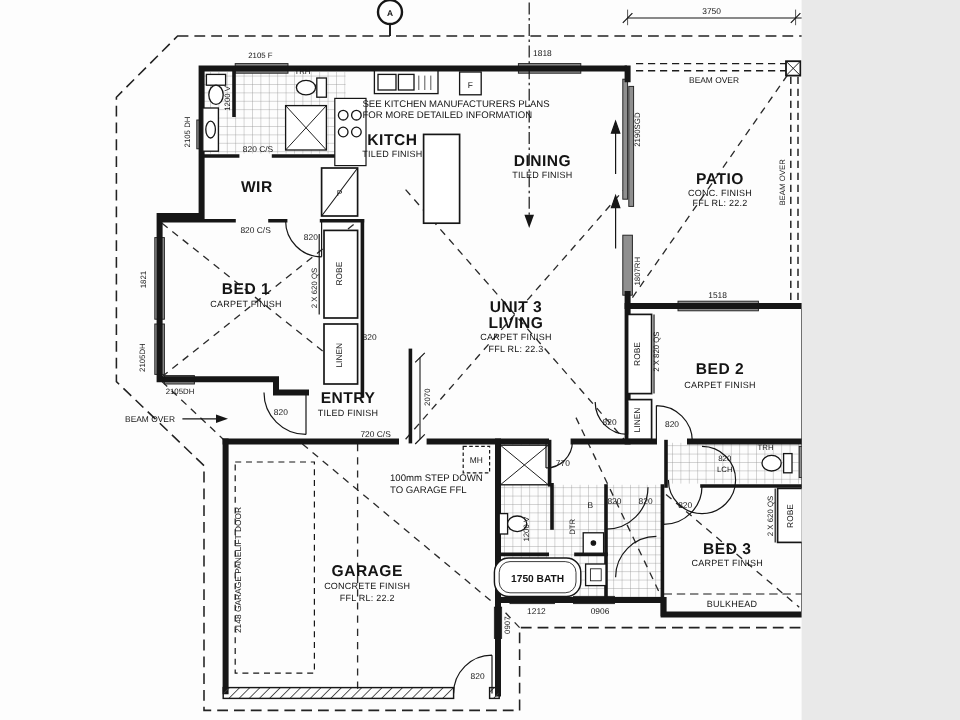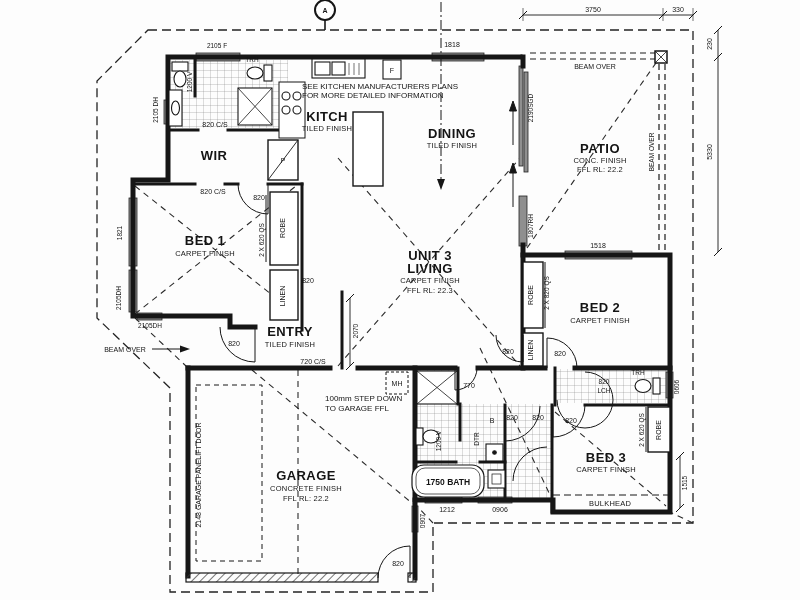--- a/index.html
+++ b/index.html
@@ -1,16 +1,16 @@
 <!DOCTYPE html>
 <html><head>
 <meta charset="utf-8">
 <style>
   html,body{margin:0;padding:0;background:#e9e9e9;}
-  .stage{position:relative;width:800px;height:600px;background:#ffff
+  .stage{position:relative;width:668px;height:600px;background:#ffff
     ff;overflow:hidden;}
   .stage{background:#fdfdfd;}
   svg{position:absolute;left:0;top:0;}
   svg text{font-family:"Liberation Sans","DejaVu Sans",sans-serif;fill:#141414;}
   .rn{font-size:13px;font-weight:bold;letter-spacing:.4px;text-anchor:middle;}
   .rs{font-size:7.5px;text-anchor:middle;letter-spacing:.2px;}
   .dim{font-size:7px;text-anchor:middle;}
   .code{font-size:6.5px;text-anchor:middle;}
   .note{font-size:8px;}
   .lbl{font-size:7px;text-anchor:middle;}

